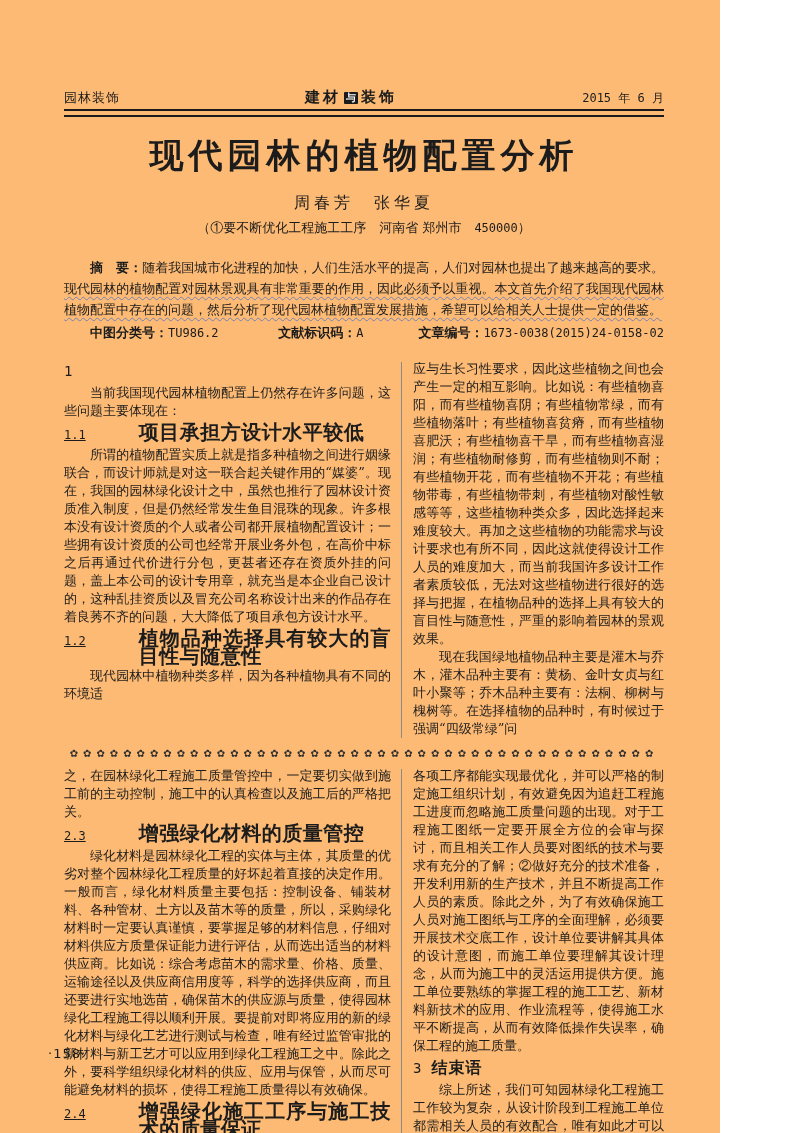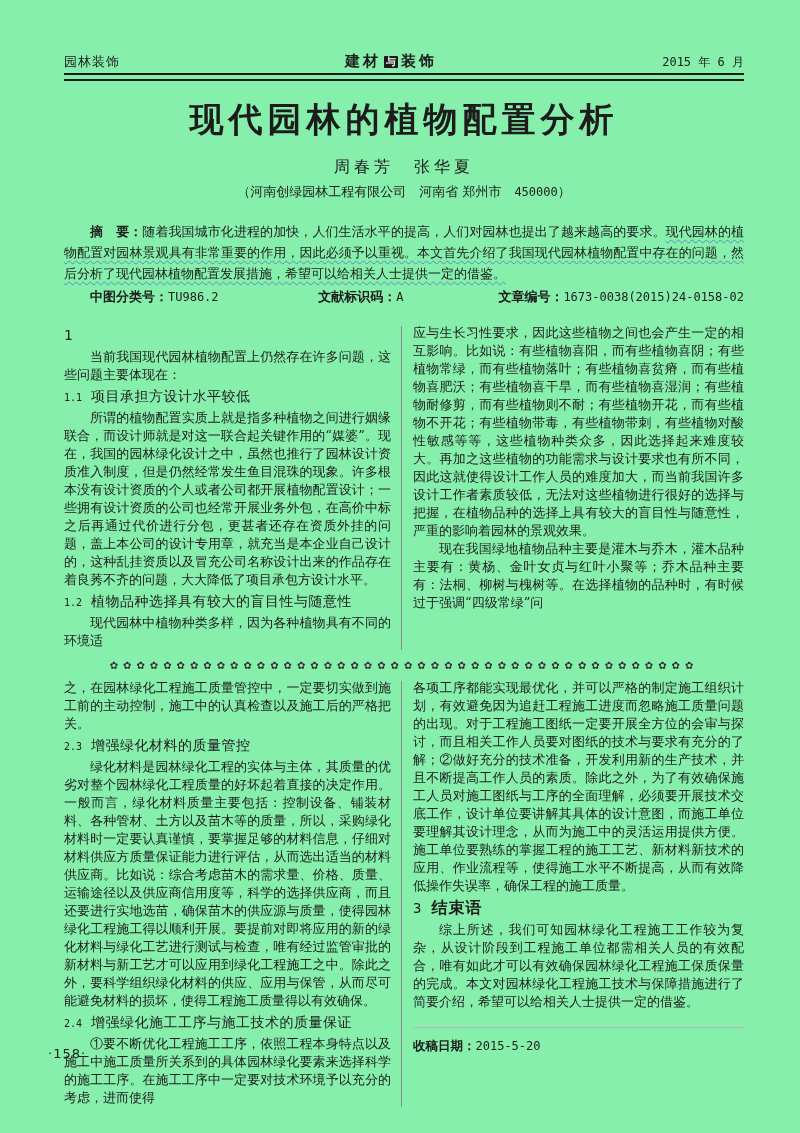--- a/index.html
+++ b/index.html
@@ -1,20 +1,20 @@
 <!DOCTYPE html>
 <html><head>
 <meta charset="utf-8">
 <style>
   html,body{margin:0;padding:0;background:#ffffff;}
   body{width:800px;height:1133px;overflow:hidden;position:relative;
        font-family:"DejaVu Serif","Liberation Serif",serif;color:#1c1c1c;
        -webkit-font-smoothing:antialiased;}
-  .page{position:relative;width:800px;height:1133px;background:#86efac;box-sizing:border-box;
-        padding:52px 56px 0 64px;}
+  .page{position:relative;width:720px;height:1133px;background:#fdba74;box-sizing:border-box;
+        padding:88px 56px 0 64px;}
 
   
   .jheader{display:flex;align-items:baseline;justify-content:space-between;height:18px;}
   .jheader .left{font-size:13px;letter-spacing:1px;}
   .jheader .logo{font-family:"DejaVu Sans","Liberation Sans",sans-serif;font-weight:bold;
                  font-size:15px;letter-spacing:3px;display:flex;align-items:center;gap:3px;}
   .jheader .logo .boxed{display:inline-block;font-size:10px;line-height:12px;padding:0 2px;
                  background:#1a1a1a;color:#fff;letter-spacing:0;border-radius:1px;}
   .jheader .right{font-size:12px;font-family:"DejaVu Sans Mono","Liberation Mono",monospace;}
   .dblrule{margin-top:3px;height:4px;border-top:2px solid #1a1a1a;border-bottom:2px solid #1a1a1a;}
@@ -40,22 +40,22 @@
   .cols{display:flex;margin-top:16px;}
   .col{width:327px;font-size:13px;line-height:18px;text-align:justify;}
   .col.right{flex:1;}
   .vrule{width:1px;background:#8a8a8a;margin:2px 11px 0 10px;}
   .col p{margin:0;text-indent:2em;}
   .col p.cont{text-indent:0;}
   .h1row{display:flex;align-items:baseline;margin:2px 0 4px 0;}
   .h1row .num{font-family:"DejaVu Sans Mono","Liberation Mono",monospace;font-size:14px;margin-right:10px;}
   .h1row .txt{font-family:"DejaVu Sans","Liberation Sans",sans-serif;font-weight:bold;font-size:16px;letter-spacing:1px;}
   .h2row{display:flex;align-items:baseline;margin:3px 0 2px 0;}
-  .h2row .num{font-family:"DejaVu Sans Mono","Liberation Mono",monospace;font-size:10px;margin-right:9px;}
-  .h2row .txt{font-family:"DejaVu Sans","Liberation Sans",sans-serif;font-weight:normal;font-size:14px;letter-spacing:0.5px;}
+  .h2row .num{font-family:"DejaVu Sans Mono","Liberation Mono",monospace;font-size:12px;margin-right:9px;text-decoration:underline;}
+  .h2row .txt{font-family:"DejaVu Sans","Liberation Sans",sans-serif;font-weight:bold;font-size:20px;letter-spacing:0.5px;margin-left:44px;}
 
   
   .ornament{margin-top:10px;margin-bottom:8px;white-space:nowrap;overflow:hidden;
             font-family:"DejaVu Sans","Liberation Sans",sans-serif;
             font-size:10px;letter-spacing:5px;color:#2e2e2e;text-align:center;}
 
   
   .received{margin-top:16px;border-top:1px solid #b5b5b5;padding-top:9px;
             font-size:12.5px;display:flex;align-items:baseline;}
   .received .rl{font-family:"DejaVu Sans","Liberation Sans",sans-serif;font-weight:bold;font-size:12.5px;}
@@ -76,21 +76,21 @@
       <span class="boxed">与</span>
       <span>装饰</span>
     </span>
     <span class="right">2015 年 6 月</span>
   </div>
   <div class="dblrule"></div>
 
   <div class="title">现代园林的植物配置分析</div>
   <div class="authors">周春芳　张华夏</div>
   <div class="affil">
-    <span>（河南创绿园林工程有限公司　河南省 郑州市　</span><span class="mono">450000</span><span>）</span>
+    <span>（①要不断优化工程施工工序　河南省 郑州市　</span><span class="mono">450000</span><span>）</span>
   </div>
 
   <div class="abs">
     <span class="blabel">摘　要</span><span class="blabel">：</span><span>随着我国城市化进程的加快，人们生活水平的提高，人们对园林也提出了越来越高的要求。</span><span class="uwavy">现代园林的植物配置对园林景观具有非常重要的作用，因此必须予以重视。本文首先介绍了我国现代园林植物配置中存在的问题，然后分析了现代园林植物配置发展措施，希望可以给相关人士提供一定的借鉴。</span>
   </div>
 
 
   <div class="metaline">
     <span>
       <span class="blabel">中图分类号：</span><span class="mono">TU986.2</span>

